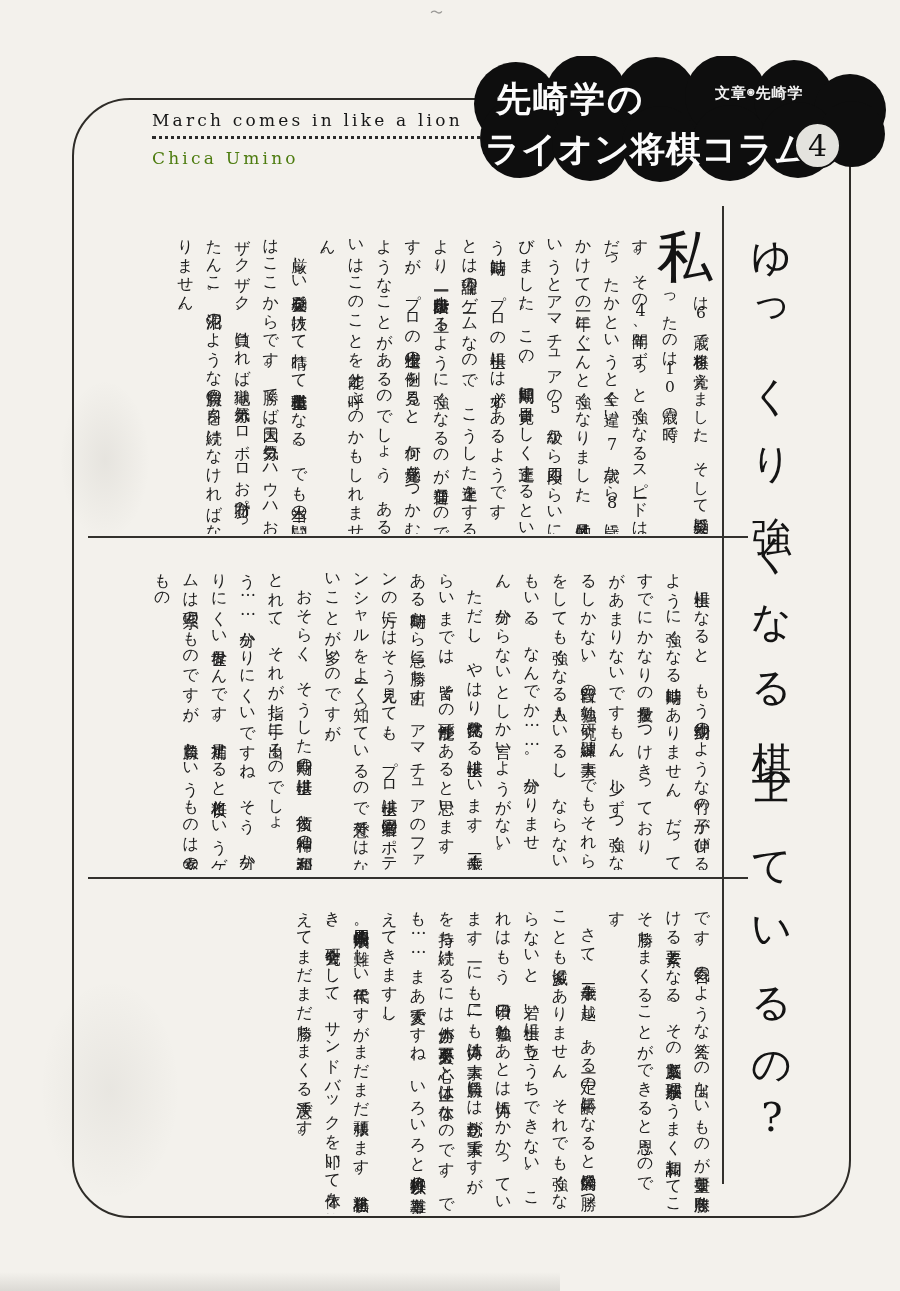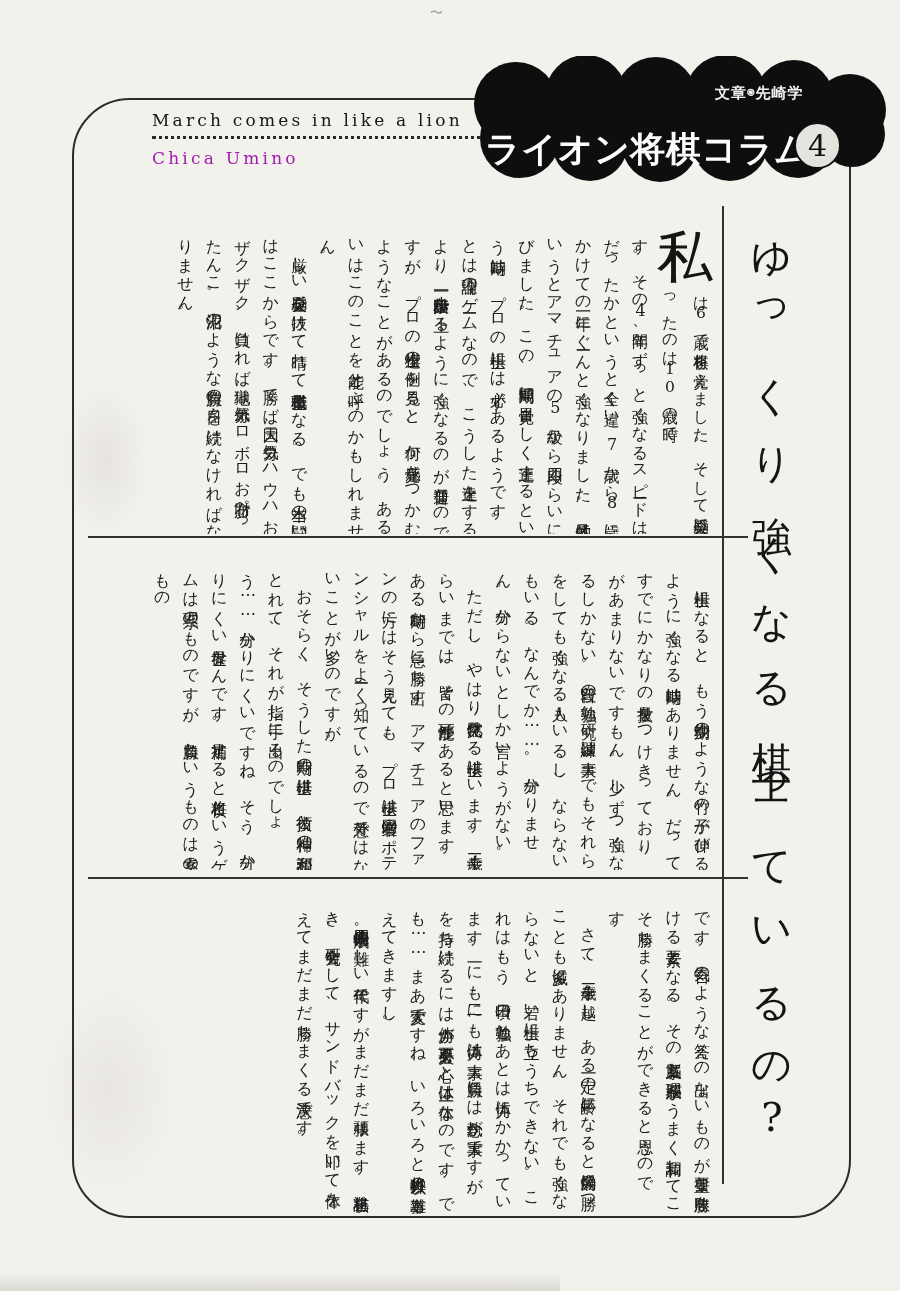--- a/index.html
+++ b/index.html
@@ -27,21 +27,21 @@
   .series{position:absolute;left:112px;top:110px;width:362px;margin-left:40px;}
   .series-title{
     font-size:17px;letter-spacing:3.2px;color:#161616;
     font-family:"DejaVu Serif","Liberation Serif",serif;
   }
   .series-dotted{
     margin-top:6px;width:360px;height:0;
     border-bottom:3px dotted #2a2a2a;
   }
   .series-author{
-    margin-top:9px;font-size:17px;letter-spacing:3.2px;color:#a21caf;
+    margin-top:9px;font-size:17px;letter-spacing:3.2px;color:#4d7c0f;
   }
   
   .cloud{position:absolute;left:468px;top:56px;width:424px;height:128px;}
   .cloud svg{position:absolute;left:0;top:0;width:100%;height:100%;}
   .cloud-credit{
     position:absolute;left:247px;top:28px;color:#f2f2f2;
     font-family:Liberation Serif, serif;
     font-weight:700;font-size:15px;letter-spacing:1px;
   }
   .cloud-line1{
@@ -124,20 +124,21 @@
       <circle cx="382" cy="54" r="36"></circle>
       <circle cx="52" cy="82" r="40"></circle>
       <circle cx="122" cy="87" r="38"></circle>
       <circle cx="192" cy="88" r="38"></circle>
       <circle cx="262" cy="87" r="38"></circle>
       <circle cx="330" cy="84" r="38"></circle>
       <circle cx="384" cy="78" r="33"></circle>
     </g>
   </svg>
   <div class="cloud-credit">文章◉先崎学</div>
+  <div class="cloud-line1">先崎学の</div>
   <div class="cloud-line2">ライオン将棋コラム</div>
   <div class="issue-badge">4</div>
 </div>
 
 <div class="headline vtext">ゆっくり強くなる棋士っているの?</div>
 <div class="vsep"></div>
 
 <section class="sec sec1">
   <div class="capcol">
     <div class="dropcap">私</div>

